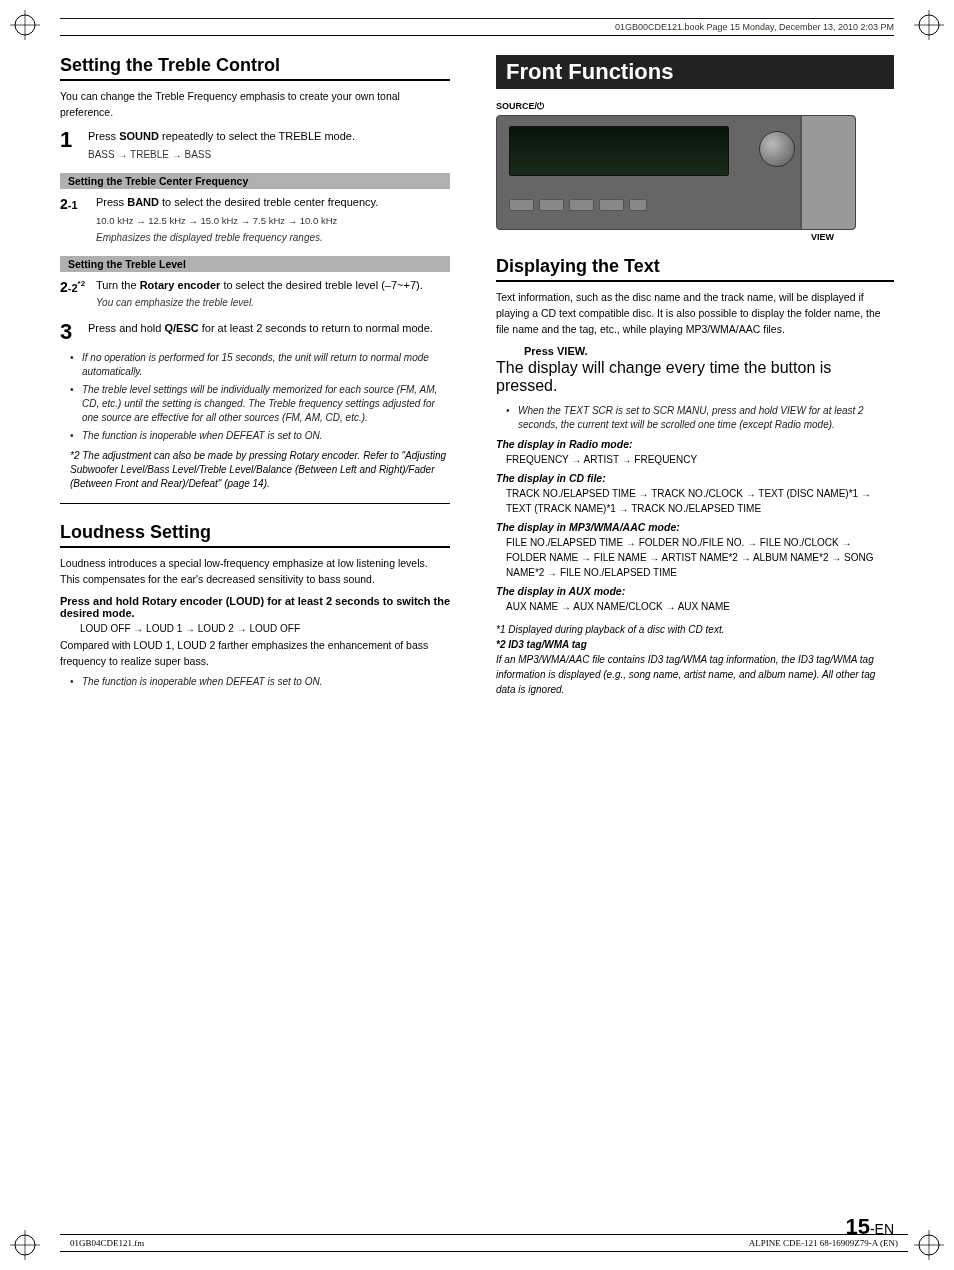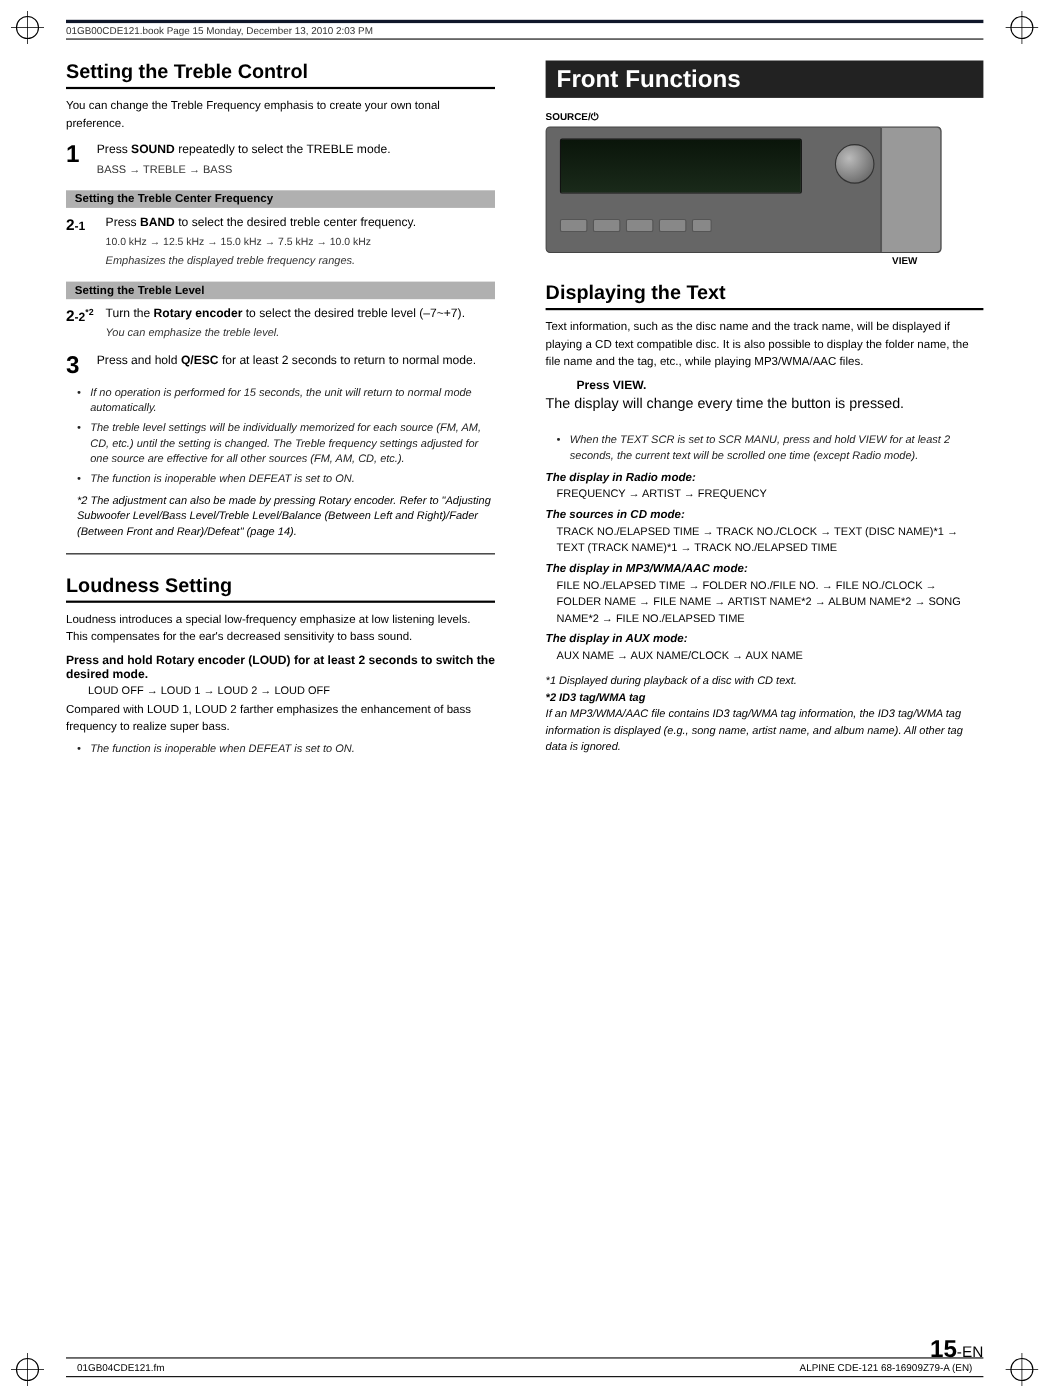--- a/index.html
+++ b/index.html
@@ -22,25 +22,25 @@
       background: #fff;
     }
 
     
     .header-bar {
       position: absolute;
       top: 18px;
       left: 60px;
       right: 60px;
       height: 18px;
-      border-top: 3px solid #0f172a;
+      border-top: 1px solid #0f172a;
       border-bottom: 1px solid #000;
       display: flex;
       align-items: center;
-      justify-content: flex-start;
+      justify-content: flex-end;
     }
     .header-text {
       font-size: 9px;
       color: #333;
     }
 
     
     .corner {
       position: absolute;
       width: 30px;
@@ -50,28 +50,29 @@
     .corner-tr { top: 10px; right: 10px; }
     .corner-bl { bottom: 10px; left: 10px; }
     .corner-br { bottom: 10px; right: 10px; }
     .corner svg { width: 30px; height: 30px; }
 
     
     .footer-bar {
       position: absolute;
       bottom: 18px;
       left: 60px;
-      right: 60px;
+      right: 46px;
       height: 18px;
       border-top: 1px solid #000;
       border-bottom: 1px solid #000;
       display: flex;
       align-items: center;
       justify-content: space-between;
       padding: 0 10px;
+      font-family: Liberation Serif, serif;
     }
     .footer-left { font-size: 9px; }
     .footer-right { font-size: 9px; }
 
     
     .content-area {
       position: absolute;
       top: 55px;
       left: 60px;
       right: 60px;
@@ -423,30 +424,30 @@
         <p class="view-label" style="text-align:right; margin-right:60px; font-size:9px; font-weight:bold; margin-top:2px;">VIEW</p>
       </div>
 
       
       <div class="display-section">
         <div class="section-title">Displaying the Text</div>
 
         <p class="display-intro">Text information, such as the disc name and the track name, will be displayed if playing a CD text compatible disc. It is also possible to display the folder name, the file name and the tag, etc., while playing MP3/WMA/AAC files.</p>
 
         <p class="press-view"><b>Press VIEW.</b></p>
-        <p style="font-size:13px; margin-bottom:20px;">The display will change every time the button is pressed.</p>
+        <p style="font-size:16px; margin-bottom:9px;">The display will change every time the button is pressed.</p>
 
         <ul class="bullet-list">
           <li style="font-style:italic;">When the TEXT SCR is set to SCR MANU, press and hold VIEW for at least 2 seconds, the current text will be scrolled one time (except Radio mode).</li>
         </ul>
 
         <p class="mode-label">The display in Radio mode:</p>
         <p class="mode-chain">FREQUENCY → ARTIST → FREQUENCY</p>
 
-        <p class="mode-label">The sources in CD mode:</p>
+        <p class="mode-label">The display in CD file:</p>
         <p class="mode-chain">TRACK NO./ELAPSED TIME → TRACK NO./CLOCK → TEXT (DISC NAME)*1 → TEXT (TRACK NAME)*1 → TRACK NO./ELAPSED TIME</p>
 
         <p class="mode-label">The display in MP3/WMA/AAC mode:</p>
         <p class="mode-chain">FILE NO./ELAPSED TIME → FOLDER NO./FILE NO. → FILE NO./CLOCK → FOLDER NAME → FILE NAME → ARTIST NAME*2 → ALBUM NAME*2 → SONG NAME*2 → FILE NO./ELAPSED TIME</p>
 
         <p class="mode-label">The display in AUX mode:</p>
         <p class="mode-chain">AUX NAME → AUX NAME/CLOCK → AUX NAME</p>
 
         <div class="footnotes-bottom">
           <p style="font-style:italic;">*1 Displayed during playback of a disc with CD text.</p>

